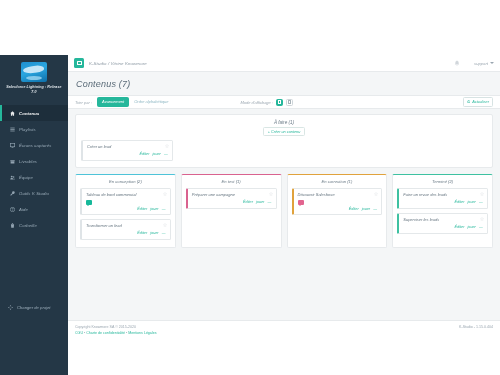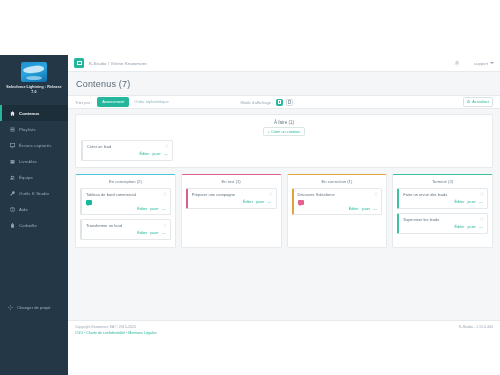--- a/index.html
+++ b/index.html
@@ -16,20 +16,21 @@
     background: #ffffff;
   }
   
   .app {
     position: absolute;
     left: 0; top: 55px;
     width: 500px; height: 265px;
     background: #f4f6f7;
     display: flex;
     overflow: hidden;
+    font-style: italic;
   }
 
   
   .sidebar {
     width: 68px; height: 265px;
     background: #243746;
     color: #aab8c2;
     display: flex;
     flex-direction: column;
     flex: 0 0 68px;

